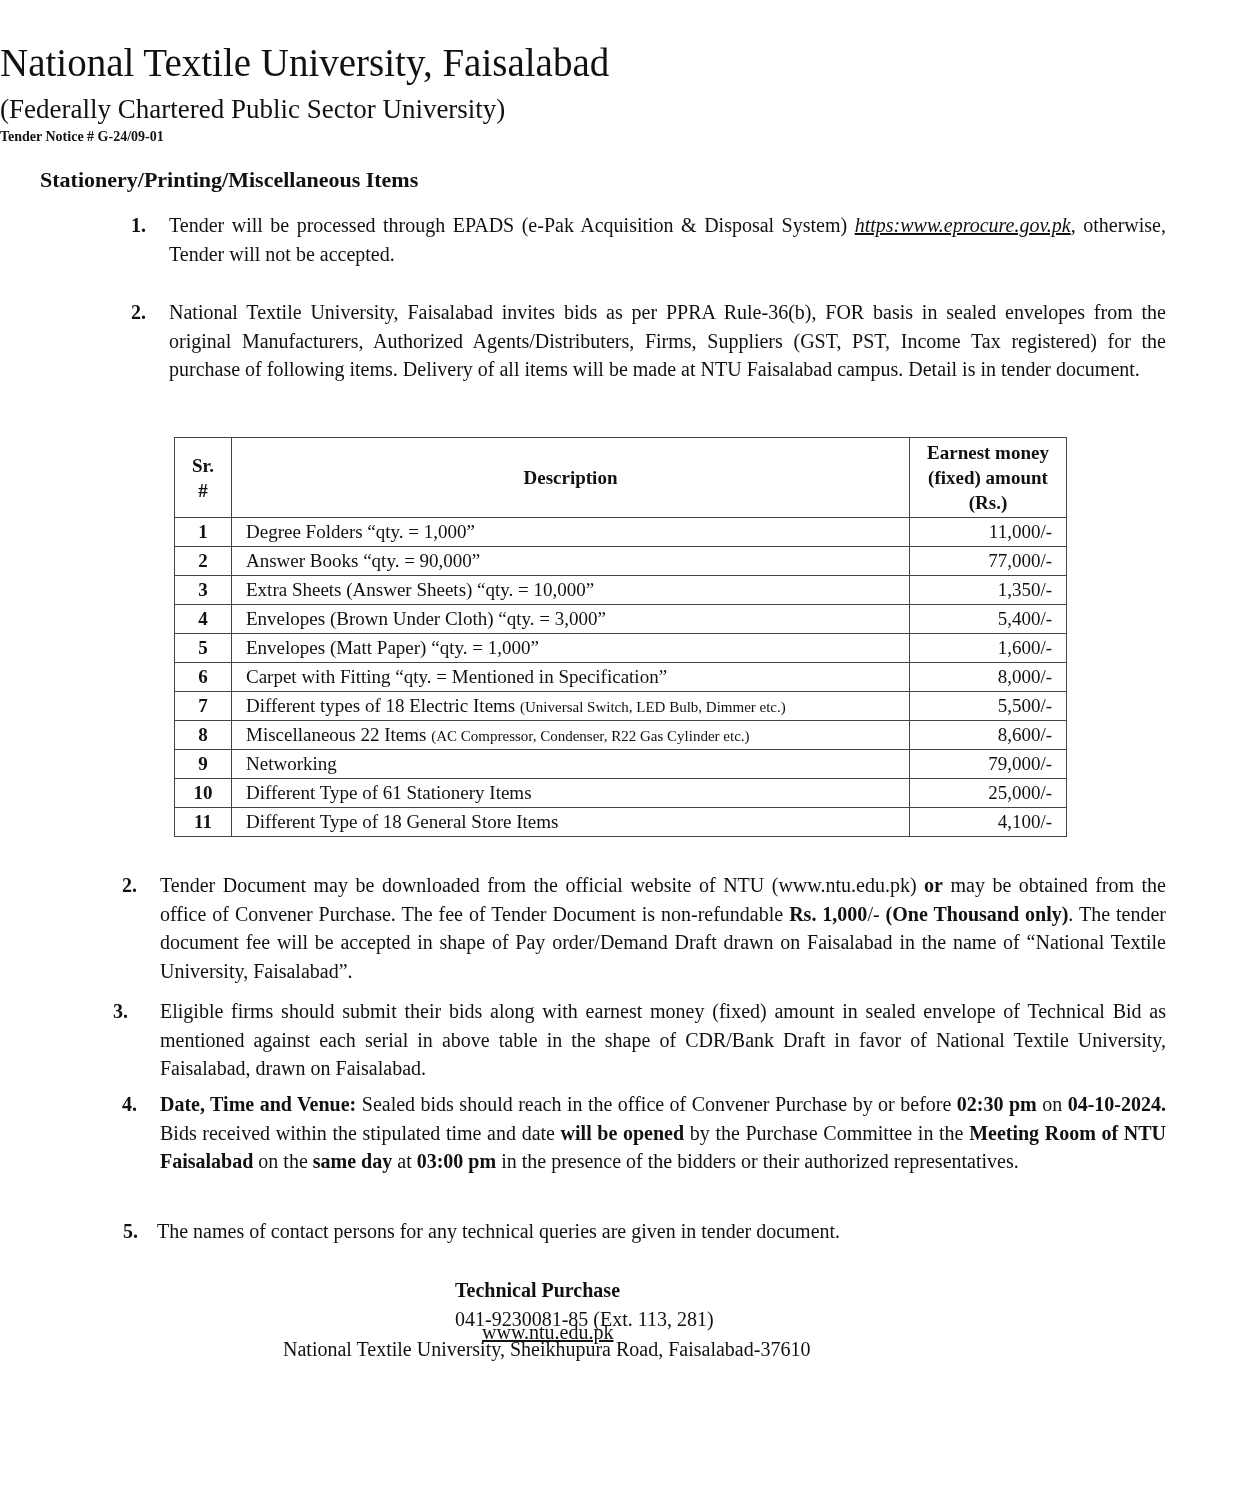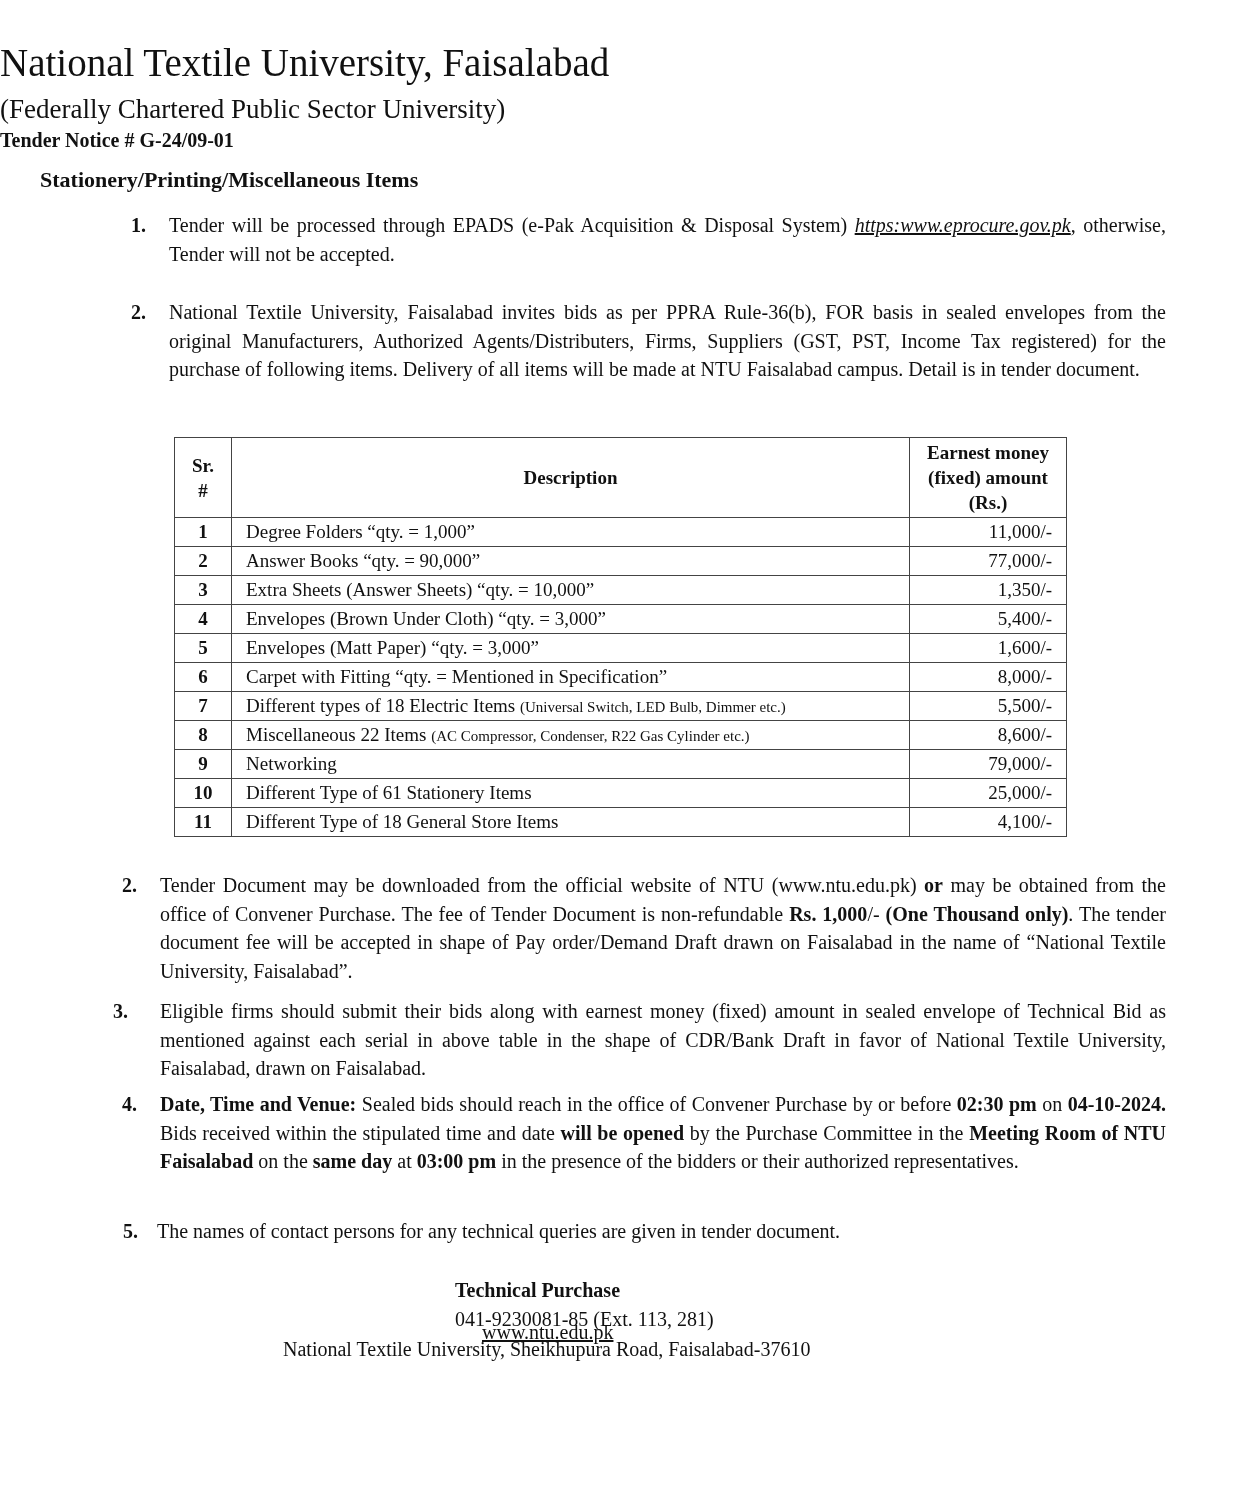--- a/index.html
+++ b/index.html
@@ -3,21 +3,21 @@
 <meta charset="utf-8">
 <style>
   html, body { margin: 0; padding: 0; background: #ffffff; }
   body {
     width: 1241px; height: 1492px; position: relative; overflow: hidden;
     font-family: "Liberation Serif", "DejaVu Serif", serif; color: #111;
   }
   .center { text-align: left; }
   .title { position: absolute; left: 0; width: 1241px; top: 40px; font-size: 39px; }
   .subtitle { position: absolute; left: 0; width: 1228px; top: 94px; font-size: 27px; }
-  .notice { position: absolute; left: 0; width: 1241px; top: 129px; font-size: 20px; font-weight: bold; }
+  .notice { position: absolute; left: 0; width: 1241px; top: 129px; font-size: 14px; font-weight: bold; }
   .heading { position: absolute; left: 0; width: 1241px; top: 167px; font-size: 22px; font-weight: bold; margin-left: 40px; }
 
   .para { position: absolute; font-size: 20px; line-height: 28.5px; text-align: justify; }
   .para .num { position: absolute; font-weight: bold; }
   .p1 { left: 169px; top: 211px; width: 997px; }
   .p1 .num { left: -38px; }
   .p2 { left: 169px; top: 298px; width: 997px; }
   .p2 .num { left: -38px; }
   .link-italic { font-style: italic; text-decoration: underline; }
 
@@ -98,21 +98,21 @@
         <td><span>Extra Sheets (Answer Sheets) “qty. = 10,000”</span><span class="small"></span></td>
         <td class="amt">1,350/-</td>
       </tr>
       <tr>
         <td class="sr">4</td>
         <td><span>Envelopes (Brown Under Cloth) “qty. = 3,000”</span><span class="small"></span></td>
         <td class="amt">5,400/-</td>
       </tr>
       <tr>
         <td class="sr">5</td>
-        <td><span>Envelopes (Matt Paper) “qty. = 3,000”</span><span class="small"></span></td>
+        <td><span>Envelopes (Matt Paper) “qty. = 1,000”</span><span class="small"></span></td>
         <td class="amt">1,600/-</td>
       </tr>
       <tr>
         <td class="sr">6</td>
         <td><span>Carpet with Fitting “qty. = Mentioned in Specification”</span><span class="small"></span></td>
         <td class="amt">8,000/-</td>
       </tr>
       <tr>
         <td class="sr">7</td>
         <td><span>Different types of 18 Electric Items </span><span class="small">(Universal Switch, LED Bulb, Dimmer etc.)</span></td>

